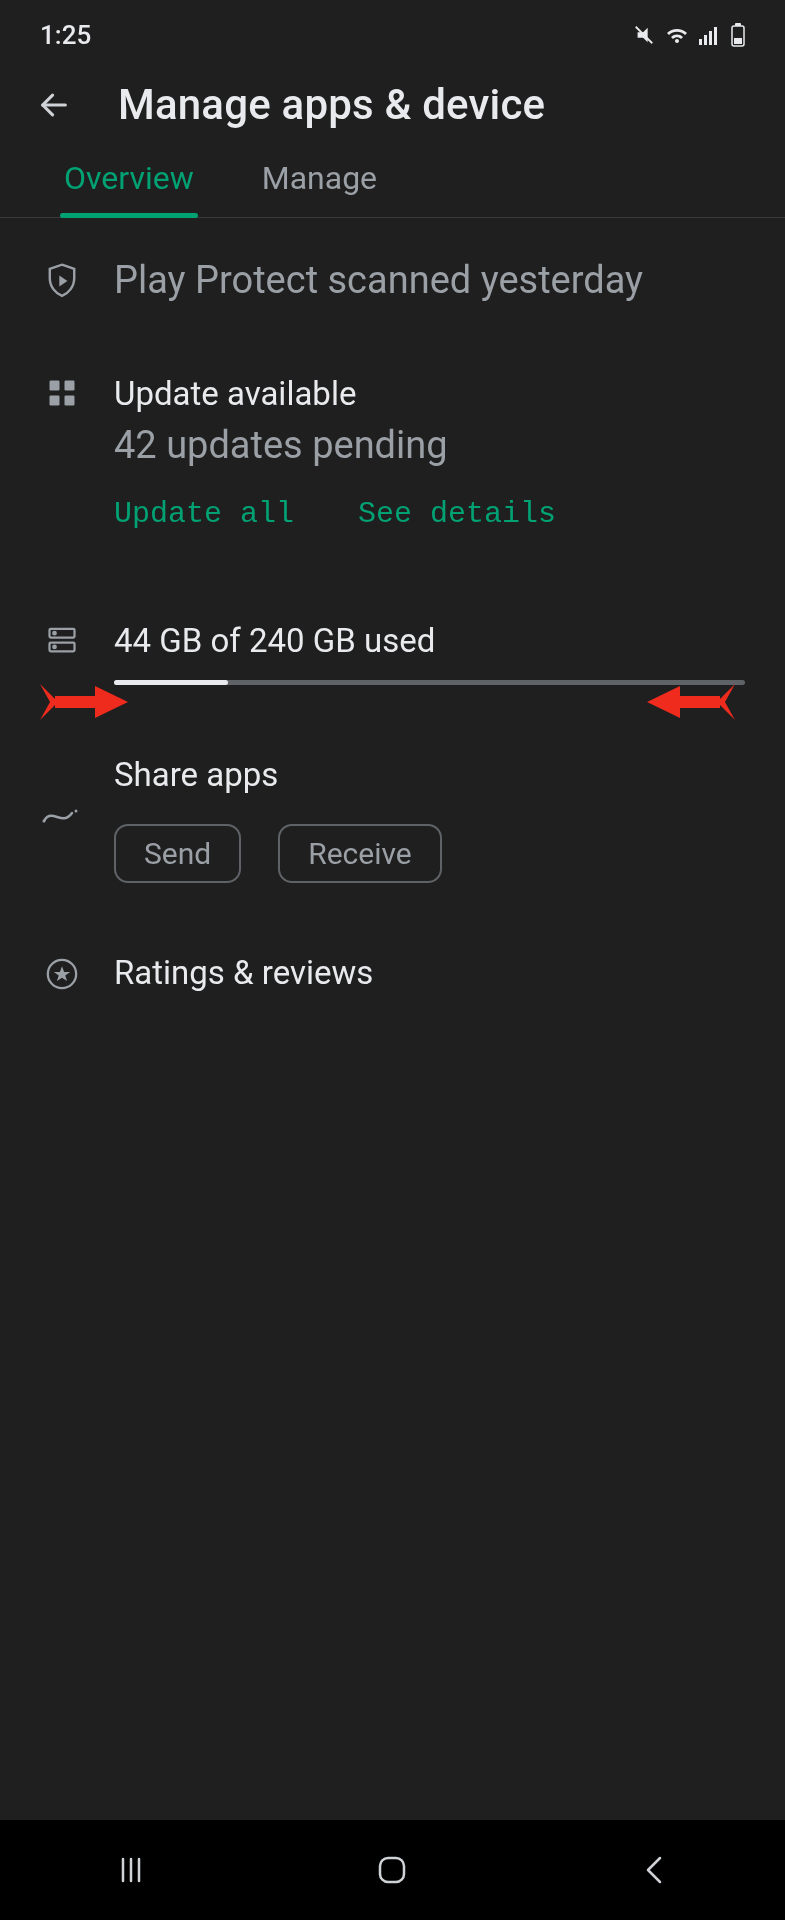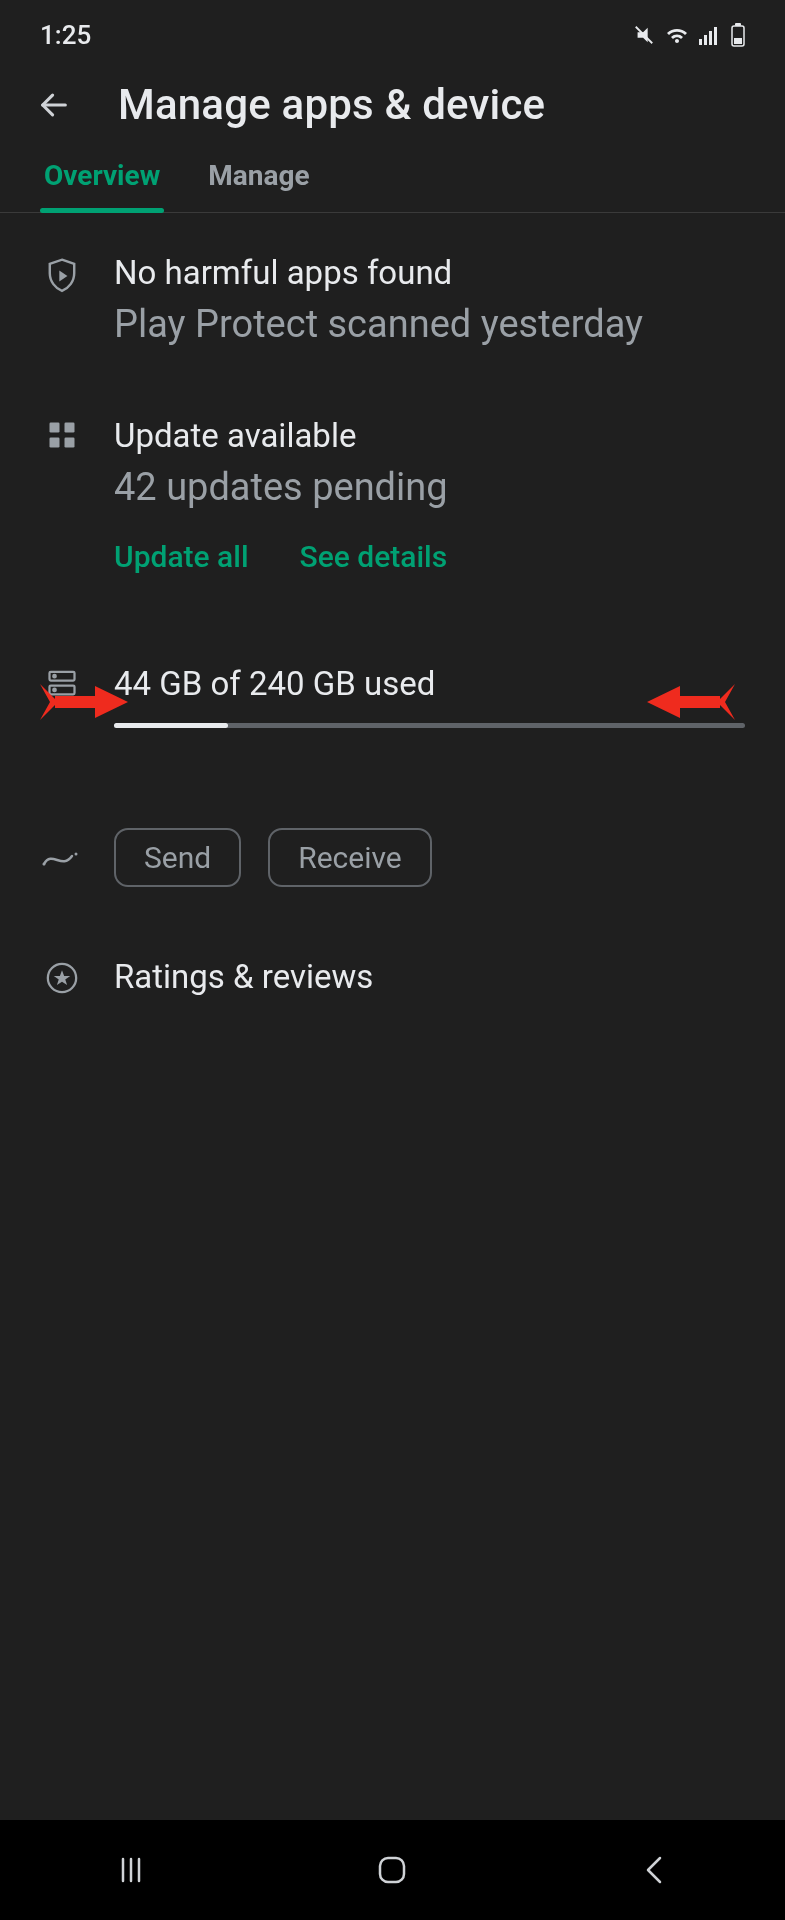--- a/index.html
+++ b/index.html
@@ -11,43 +11,43 @@
   .status-right { display: flex; align-items: center; gap: 10px; }
   .status-right svg { display: block; }
 
   
   .app-bar { display: flex; align-items: center; gap: 40px; padding: 10px 30px 20px 30px; }
   .back-btn { width: 48px; height: 48px; display: flex; align-items: center; justify-content: center; color: #cfd2d6; }
   .app-title { font-size: 42px; font-weight: 500; color: #e8eaed; letter-spacing: 0.2px; }
 
   
   .tabs { display: flex; gap: 40px; padding: 0 40px; border-bottom: 1px solid #3a3a3a; }
-  .tab { font-size: 28px; font-weight: 700; padding: 10px 4px 20px 4px; color: #9aa0a6; position: relative; }
+  .tab { font-size: 32px; font-weight: 400; padding: 10px 4px 20px 4px; color: #9aa0a6; position: relative; margin-left: 20px; }
   .tab.active { color: #00a173; }
   .tab.active::after { content: ""; position: absolute; left: 0; right: 0; bottom: -1px; height: 5px; background: #00a173; border-radius: 3px; }
 
   
   .content { padding: 40px 40px 0 40px; }
   .section { display: flex; gap: 30px; margin-bottom: 70px; align-items: flex-start; }
   .section .icon-col { width: 44px; display: flex; justify-content: center; padding-top: 4px; color: #9aa0a6; flex-shrink: 0; }
   .section .body-col { flex: 1; }
   .sec-title { font-size: 33px; color: #e8eaed; margin-bottom: 10px; }
   .sec-sub { font-size: 38px; color: #9aa0a6; }
 
   
-  .updates-actions { display: flex; gap: 51px; margin-top: 30px; align-items: center; position: relative; }
+  .updates-actions { display: flex; gap: 64px; margin-top: 30px; align-items: center; position: relative; font-family: Liberation Mono, monospace; }
   .action-link { font-size: 30px; color: #00a173; font-weight: 500; }
 
   
   .storage .sec-title { margin-bottom: 20px; }
   .progress { height: 5px; background: #5f6368; border-radius: 3px; position: relative; }
   .progress-fill { position: absolute; left: 0; top: 0; bottom: 0; background: #e8eaed; border-radius: 3px; width: 18%; }
 
   
-  .share-actions { display: flex; gap: 27px; margin-top: 30px; }
+  .share-actions { display: flex; gap: 37px; margin-top: 30px; }
   .pill { border: 2px solid #5f6368; border-radius: 14px; padding: 10px 28px; font-size: 30px; color: #9aa0a6; }
 
   
   .annotation { position: absolute; display: flex; align-items: center; }
   .annotation svg { display: block; }
   .ann-left { left: 40px; top: 679px; }
   .ann-right { right: 50px; top: 679px; }
 
   
   .nav-bar { position: absolute; bottom: 0; left: 0; right: 0; height: 100px; background: #000; display: flex; align-items: center; justify-content: space-around; }
@@ -108,21 +108,20 @@
   <div class="section">
     <div class="icon-col">
       <span>
         <svg width="34" height="38" viewBox="0 0 24 28" fill="none" stroke="#9aa0a6" stroke-width="1.8">
             <path d="M12 2l9 3v7c0 6-4 11-9 13-5-2-9-7-9-13V5l9-3z"></path>
             <polygon points="10,10 10,18 16,14" fill="#9aa0a6" stroke="none"></polygon>
           </svg>
       </span>
     </div>
     <div class="body-col">
-      <div class="sec-title">No harmful apps found</div>
       <div class="sec-sub">Play Protect scanned yesterday</div>
     </div>
   </div>
 
   <div class="section" style="margin-bottom:90px;">
     <div class="icon-col">
       <span>
         <svg width="30" height="30" viewBox="0 0 24 24" fill="#9aa0a6">
             <rect x="2" y="2" width="8" height="8" rx="1"></rect>
             <rect x="14" y="2" width="8" height="8" rx="1"></rect>
@@ -164,20 +163,21 @@
     <div class="icon-col" style="padding-top:48px;">
       <span>
         <svg width="40" height="24" viewBox="0 0 40 24" fill="none" stroke="#9aa0a6" stroke-width="2.5" stroke-linecap="round">
             <path d="M2 18 C 10 4, 20 24, 30 10"></path>
             <circle cx="34" cy="8" r="1.5" fill="#9aa0a6" stroke="none"></circle>
             <circle cx="2" cy="18" r="1.5" fill="#9aa0a6" stroke="none"></circle>
           </svg>
       </span>
     </div>
     <div class="body-col">
+      <div class="sec-title">Share apps</div>
       <div class="share-actions">
         <div class="pill">Send</div>
         <div class="pill">Receive</div>
       </div>
     </div>
   </div>
 
   <div class="section">
     <div class="icon-col">
       <span>

